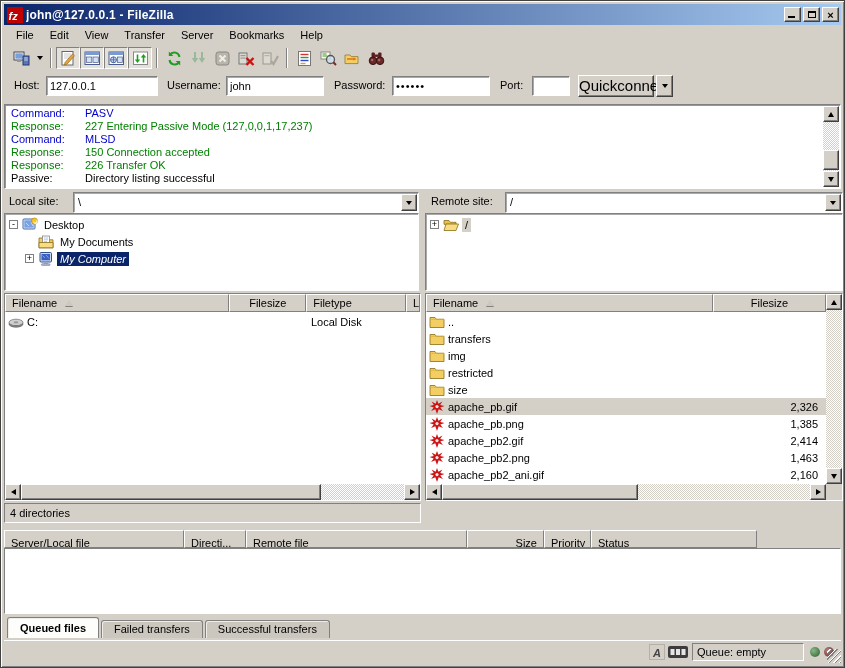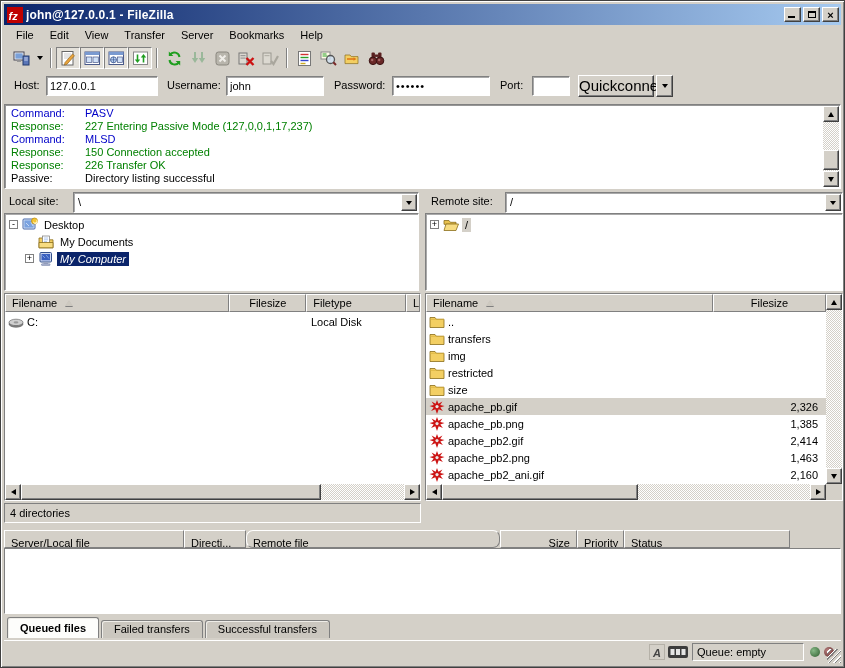--- a/index.html
+++ b/index.html
@@ -99,21 +99,21 @@
   .corner{position:absolute;right:0;bottom:0;width:16px;height:16px;background:#d4d0c8;}
   
   .pane-status{position:absolute;top:502px;height:20px;background:#d4d0c8;border:1px solid;border-color:#808080 #fff #fff #808080;
     line-height:18px;padding-left:5px;white-space:nowrap;overflow:hidden;}
   
   #queue-header{position:absolute;left:3px;right:3px;top:529px;height:18px;display:flex;background:#d4d0c8;}
   .qcol{height:18px;background:#d4d0c8;border:1px solid;border-color:#fff #808080 #808080 #fff;padding:4px 6px;line-height:16px;
     overflow:hidden;white-space:nowrap;}
   .qcol:nth-child(1){width:180px;}
   .qcol:nth-child(2){width:62px;}
-  .qcol:nth-child(3){width:254px;border-radius:7px;}
+  .qcol:nth-child(3){width:221px;}
   .qcol:nth-child(4){width:77px;text-align:right;}
   .qcol:nth-child(5){width:47px;}
   .qcol:nth-child(6){width:166px;}
   #queue-body{position:absolute;left:3px;right:3px;top:547px;height:66px;background:#fff;
     border:1px solid;border-color:#808080 #fff #fff #808080;}
   
   #tabbar{position:absolute;left:6px;top:616px;height:21px;display:flex;align-items:flex-end;gap:2px;}
   .tab{background:#cbc7bf;border:1px solid #808080;border-bottom:none;border-radius:3px 3px 0 0;
     box-shadow:inset 1px 1px 0 #efede8;padding:0 12px;height:18px;line-height:17px;}
   .tab.active{background:#fdfdfb;font-weight:bold;height:21px;line-height:20px;}

